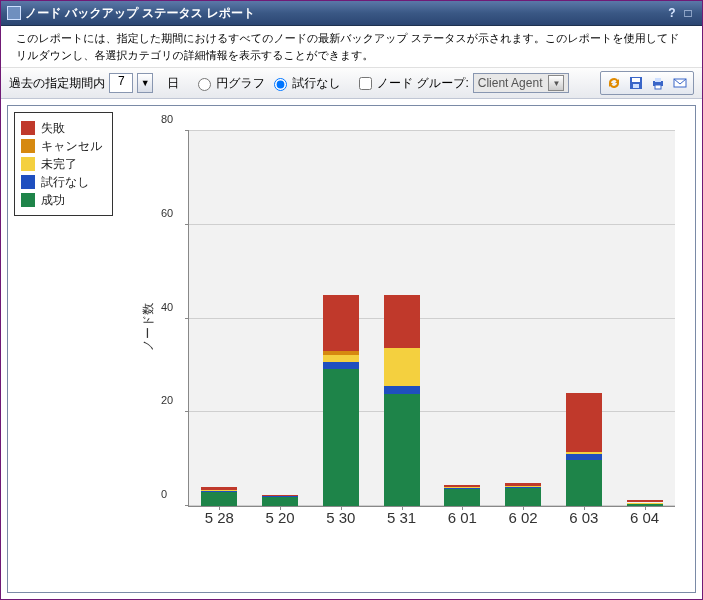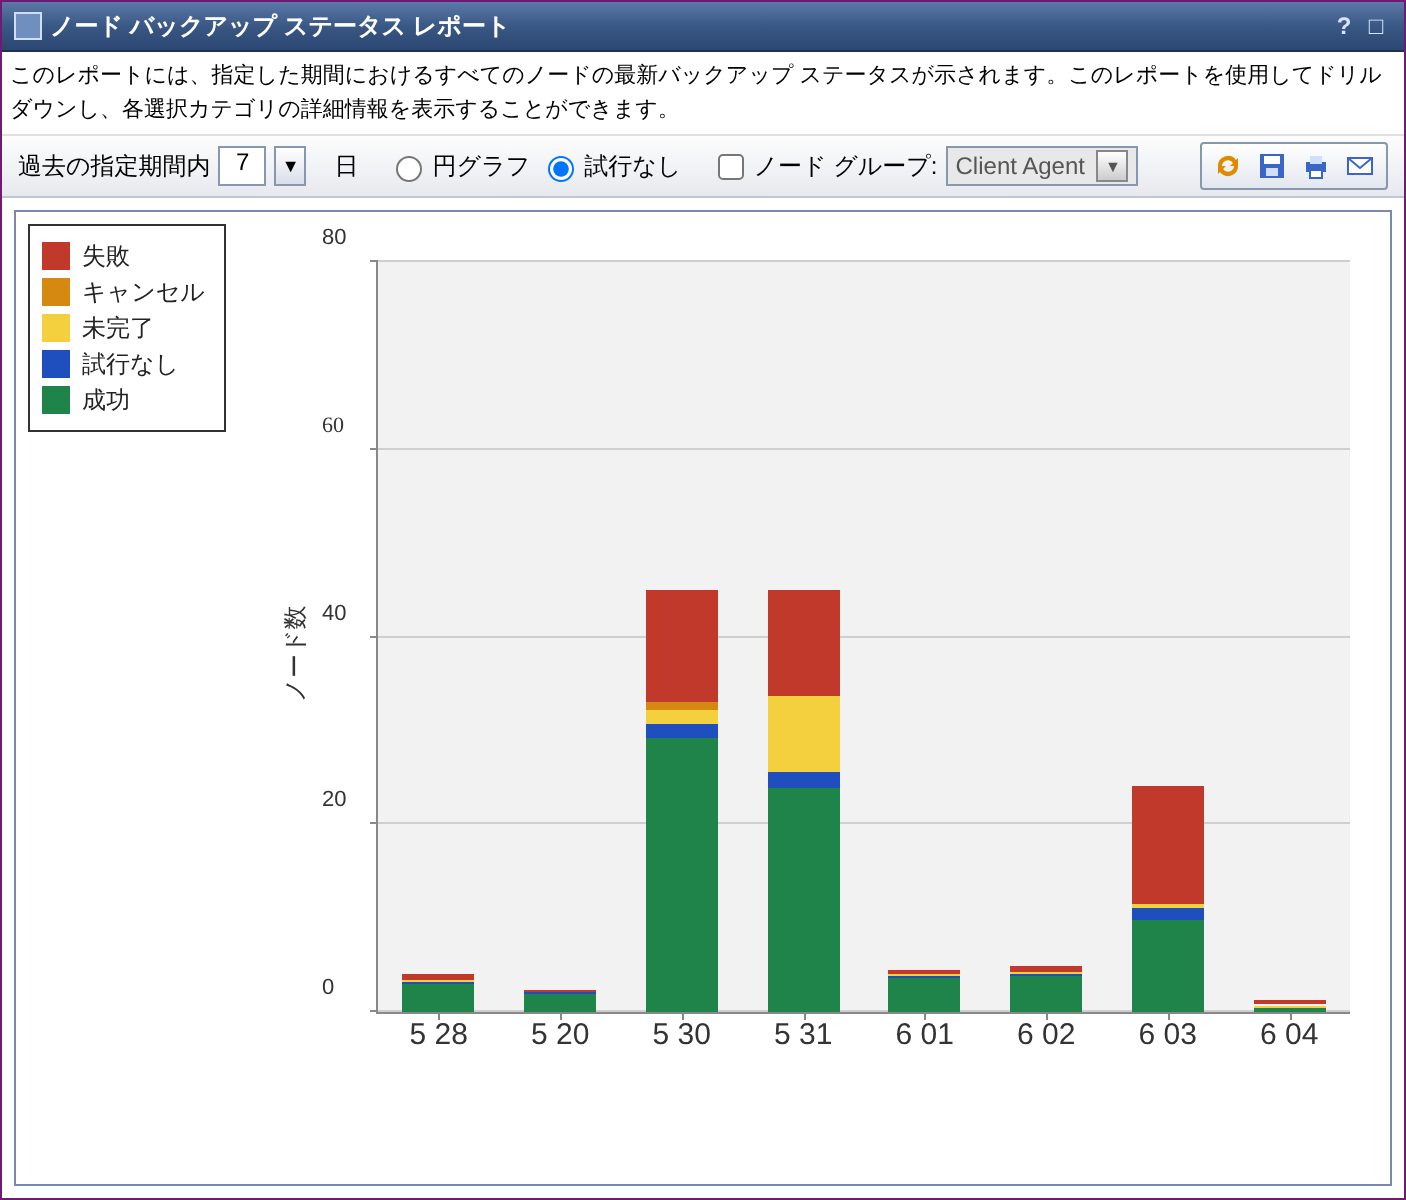--- a/index.html
+++ b/index.html
@@ -43,21 +43,21 @@
     display: inline-flex;
     align-items: center;
     justify-content: center;
     color: #d7e5ff;
     cursor: pointer;
     font-size: 12px;
     line-height: 1;
   }
   
   .desc {
-    padding: 4px 4px;
+    padding: 4px 15px;
     font-size: 11px;
     color: #000;
     line-height: 1.5;
     border-bottom: 1px solid #e0e0e0;
   }
   
   .toolbar {
     height: 30px;
     background: linear-gradient(to bottom, #fdfdfd, #e7e9ee);
     border-bottom: 1px solid #c0c6d4;
@@ -323,21 +323,21 @@
             <div class="tickmark" style="bottom: 0%;"></div>
             <div class="ytick" style="bottom: 0%;">0</div>
             <div class="gridline" style="bottom: 25%;"></div>
             <div class="tickmark" style="bottom: 25%;"></div>
             <div class="ytick" style="bottom: 25%;">20</div>
             <div class="gridline" style="bottom: 50%;"></div>
             <div class="tickmark" style="bottom: 50%;"></div>
             <div class="ytick" style="bottom: 50%;">40</div>
             <div class="gridline" style="bottom: 75%;"></div>
             <div class="tickmark" style="bottom: 75%;"></div>
-            <div class="ytick" style="bottom: 75%; font-family: Liberation Serif, serif;">60</div>
+            <div class="ytick" style="bottom: 75%;">60</div>
             <div class="gridline" style="bottom: 100%;"></div>
             <div class="tickmark" style="bottom: 100%;"></div>
             <div class="ytick" style="bottom: 100%;">80</div>
             <div class="xtickmark" style="left: 6.25%;"></div>
             <div class="barcol" style="left: calc(6.25% - 18px); width: 36px; height: 22.5%;">
               <div class="seg" style="bottom: 0%; height: 16.25%; background: rgb(30, 132, 73);"></div>
               <div class="seg" style="bottom: 16.25%; height: 1.25%; background: rgb(31, 79, 191);"></div>
               <div class="seg" style="bottom: 17.5%; height: 1.25%; background: rgb(244, 208, 63);"></div>
               <div class="seg" style="bottom: 18.75%; height: 3.75%; background: rgb(192, 57, 43);"></div>
             </div>

